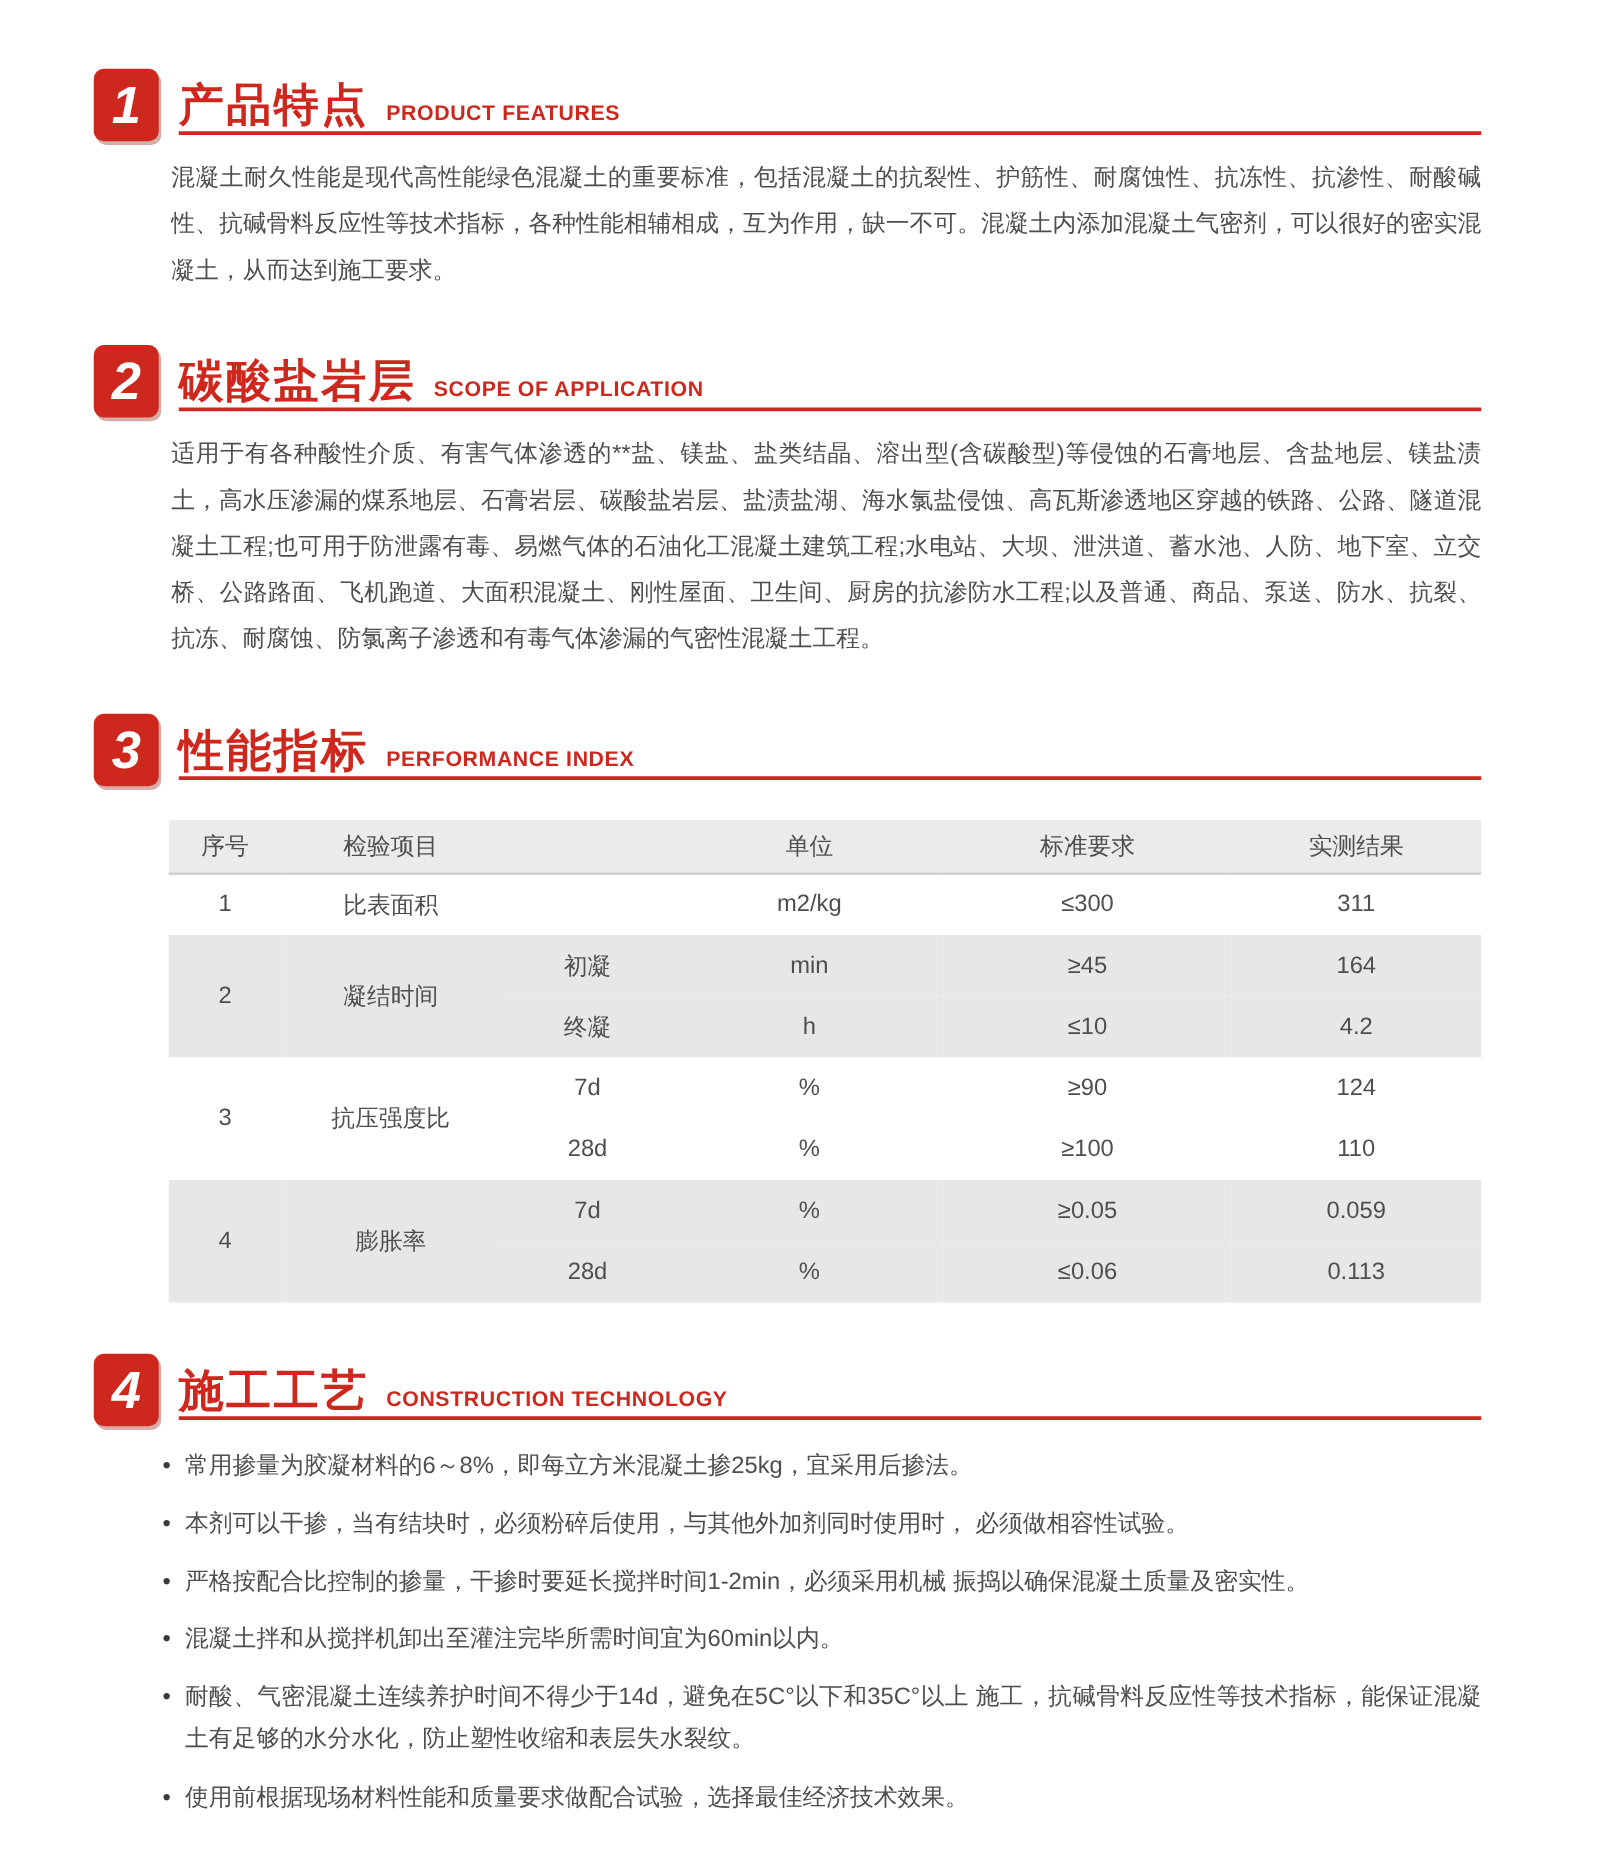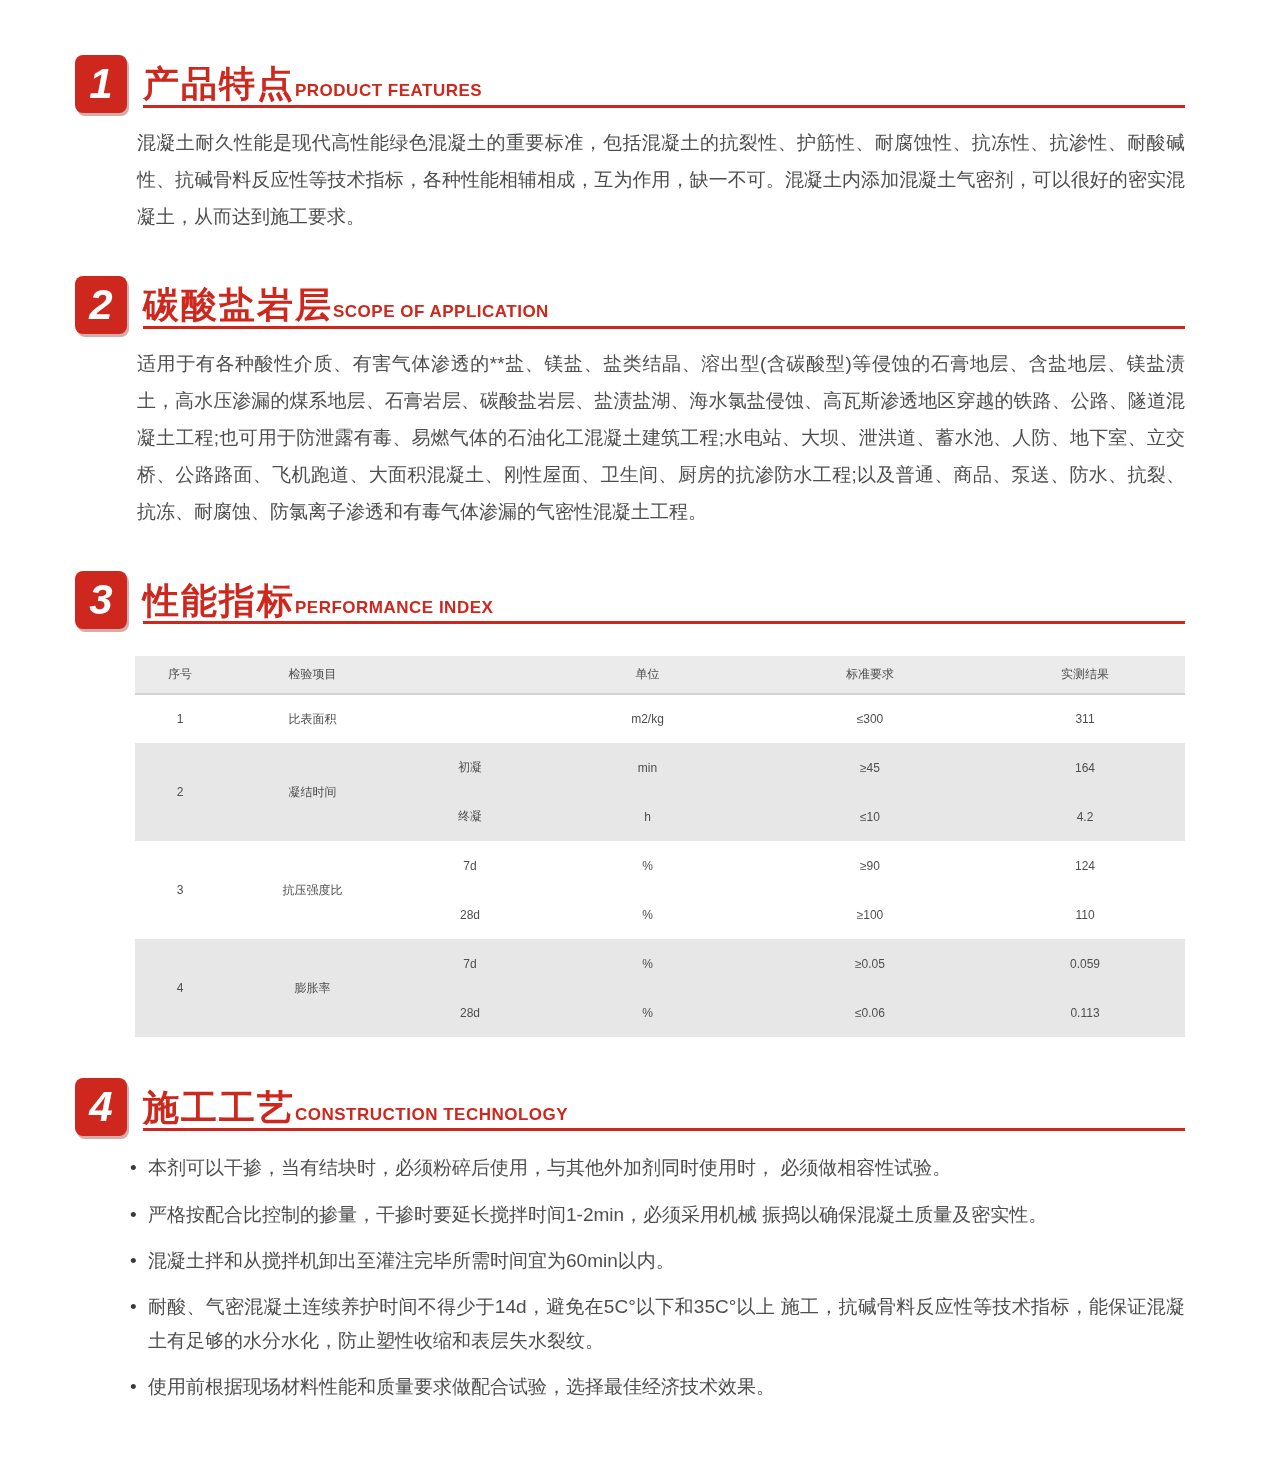--- a/index.html
+++ b/index.html
@@ -21,21 +21,21 @@
     width:52px;height:58px;flex:0 0 52px;
     background:var(--accent);
     border-radius:8px;
     color:#fff;display:flex;align-items:center;justify-content:center;
     font-size:42px;font-weight:bold;font-style:italic;
     box-shadow:2px 3px 0 rgba(140,18,10,.35);
   }
   .title-area{
     flex:1;margin-left:16px;
     border-bottom:3px solid var(--accent);
-    display:flex;align-items:baseline;
+    display:flex;align-items:baseline;gap:14px;
     padding-bottom:2px;
   }
   .title-zh{
     margin:0;font-size:36px;line-height:1.05;font-weight:900;
     color:var(--accent);letter-spacing:2px;
   }
   .title-en{
     font-size:17px;font-weight:bold;color:var(--accent);letter-spacing:.5px;
   }
 
@@ -51,21 +51,21 @@
     font-size:19px;line-height:1.8;color:var(--text);text-align:justify;
   }
   .bullets li::before{
     content:"\2022";position:absolute;left:2px;top:0;color:#3a3a3a;
   }
 
   
   .perf-table{
     border-collapse:collapse;margin:32px 0 0 60px;
     width:calc(100% - 60px);
-    font-size:12px;color:var(--text);
+    font-size:19px;color:var(--text);
   }
   .perf-table thead th{
     background:var(--th-bg);
     font-weight:normal;padding:8px 6px;height:38px;
     border-bottom:2px solid #d2d2d2;
   }
   .perf-table tbody td{padding:2px 6px;height:49px;background:#fff;}
   .perf-table tbody tr.shaded td{background:var(--shade-bg);}
   .c-center{text-align:center;}
   .c-left{text-align:center;}
@@ -190,20 +190,21 @@
     <header class="sec-header">
       <div class="badge">
         <span>4</span>
       </div>
       <div class="title-area">
         <h2 class="title-zh">施工工艺</h2>
         <span class="title-en">CONSTRUCTION TECHNOLOGY</span>
       </div>
     </header>
     <ul class="bullets">
+        <li>常用掺量为胶凝材料的6～8%，即每立方米混凝土掺25kg，宜采用后掺法。</li>
         <li>本剂可以干掺，当有结块时，必须粉碎后使用，与其他外加剂同时使用时， 必须做相容性试验。</li>
         <li>严格按配合比控制的掺量，干掺时要延长搅拌时间1-2min，必须采用机械 振捣以确保混凝土质量及密实性。</li>
         <li>混凝土拌和从搅拌机卸出至灌注完毕所需时间宜为60min以内。</li>
         <li>耐酸、气密混凝土连续养护时间不得少于14d，避免在5C°以下和35C°以上 施工，抗碱骨料反应性等技术指标，能保证混凝土有足够的水分水化，防止塑性收缩和表层失水裂纹。</li>
         <li>使用前根据现场材料性能和质量要求做配合试验，选择最佳经济技术效果。</li>
       </ul>
   </section>
 
 </div>
 

